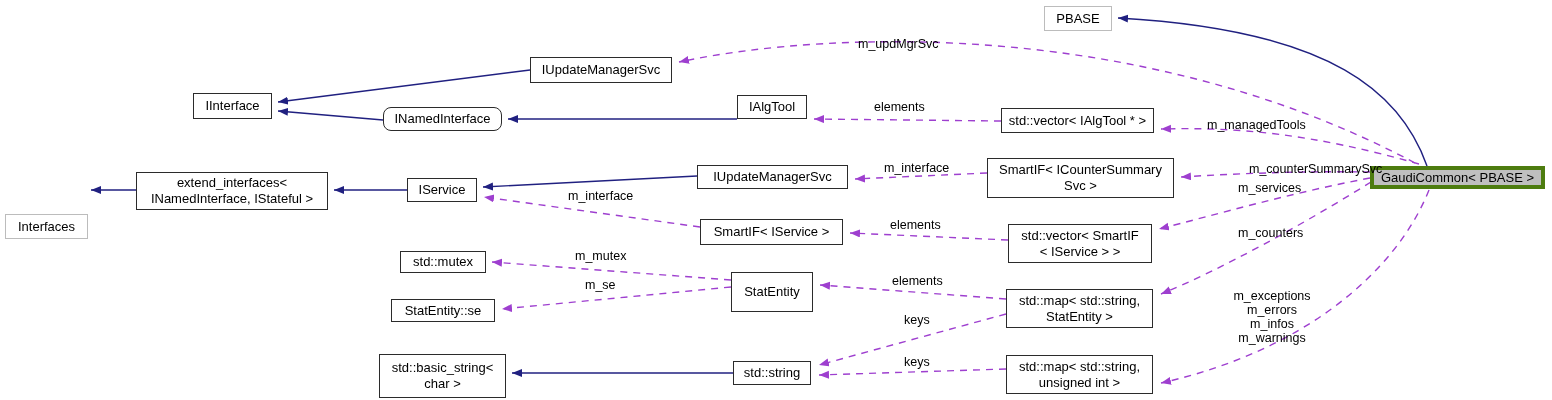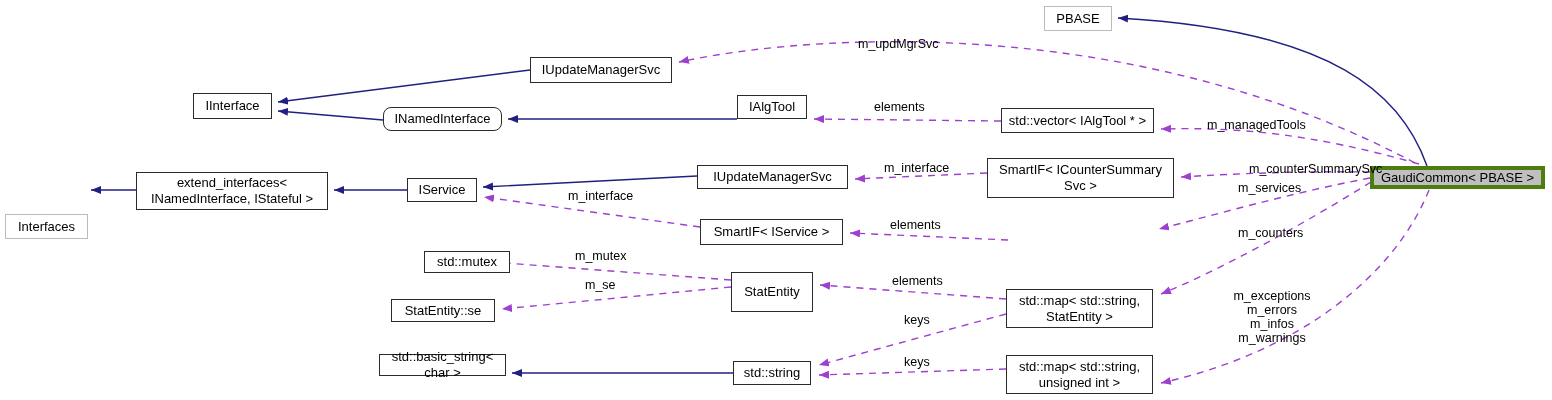--- a/index.html
+++ b/index.html
@@ -101,26 +101,28 @@
   <div class="node" style="left:737px;  top:95px; width:70px;  height:24px;">IAlgTool</div>
   <div class="node" style="left:1001px; top:108px; width:153px; height:25px;">std::vector&lt; IAlgTool * &gt;</div>
   <div class="node ext" style="left:5px; top:178px; width:83px; height:25px;margin-top:36px;">Interfaces</div>
   <div class="node" style="left:136px;  top:172px; width:192px; height:38px;text-align:center;">extend_interfaces&lt;
 INamedInterface, IStateful &gt;</div>
   <div class="node" style="left:407px;  top:178px; width:70px;  height:24px;">IService</div>
   <div class="node" style="left:697px;  top:165px; width:151px; height:24px;">IUpdateManagerSvc</div>
   <div class="node" style="left:987px;  top:158px; width:187px; height:40px;">SmartIF&lt; ICounterSummary
 Svc &gt;</div>
   <div class="node" style="left:700px;  top:219px; width:143px; height:26px;">SmartIF&lt; IService &gt;</div>
-  <div class="node" style="left:400px;  top:251px; width:86px;  height:22px;margin-left:24px;">std::mutex</div>
+  <div class="node" style="left:1008px; top:224px; width:144px; height:39px;">std::vector&lt; SmartIF
+&lt; IService &gt; &gt;</div>
+  <div class="node" style="left:400px;  top:251px; width:86px;  height:22px;">std::mutex</div>
   <div class="node" style="left:731px;  top:272px; width:82px;  height:40px;">StatEntity</div>
   <div class="node" style="left:391px;  top:299px; width:104px; height:23px;">StatEntity::se</div>
   <div class="node" style="left:1006px; top:289px; width:147px; height:39px;">std::map&lt; std::string,
 StatEntity &gt;</div>
-  <div class="node" style="left:379px;  top:354px; width:127px; height:22px;">std::basic_string&lt;
+  <div class="node" style="left:379px;  top:354px; width:127px; height:44px;">std::basic_string&lt;
 char &gt;</div>
   <div class="node" style="left:733px;  top:361px; width:78px;  height:24px;">std::string</div>
   <div class="node" style="left:1006px; top:355px; width:147px; height:39px;">std::map&lt; std::string,
 unsigned int &gt;</div>
   <div class="node focus" style="left:1370px; top:166px; width:175px; height:23px;">GaudiCommon&lt; PBASE &gt;</div>
 
   <span class="lbl" style="left:858px;  top:37px;">m_updMgrSvc</span>
   <span class="lbl" style="left:874px;  top:100px;">elements</span>
   <span class="lbl" style="left:1207px; top:118px;">m_managedTools</span>
   <span class="lbl" style="left:884px;  top:161px;">m_interface</span>

